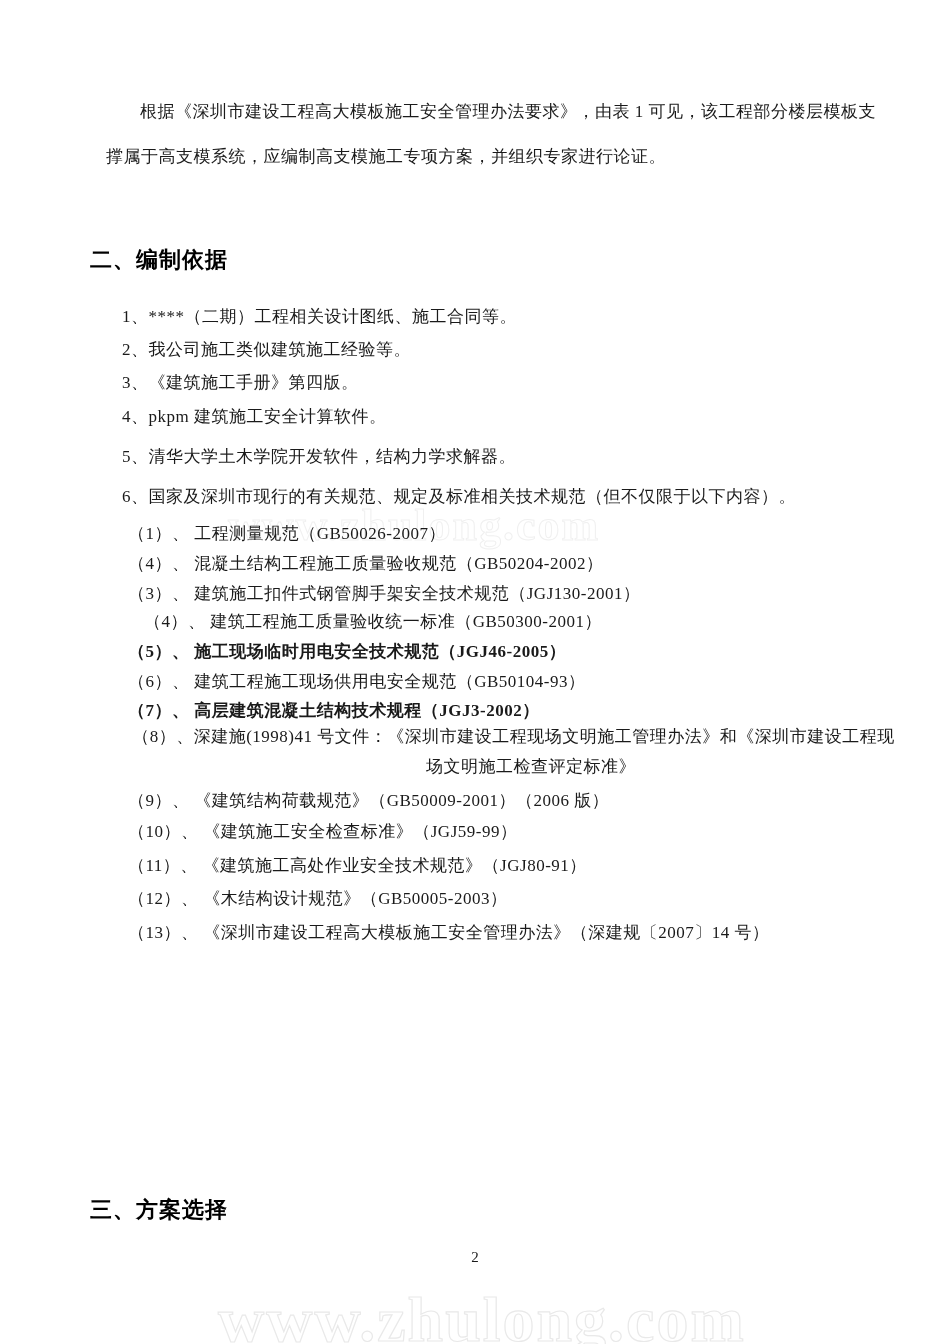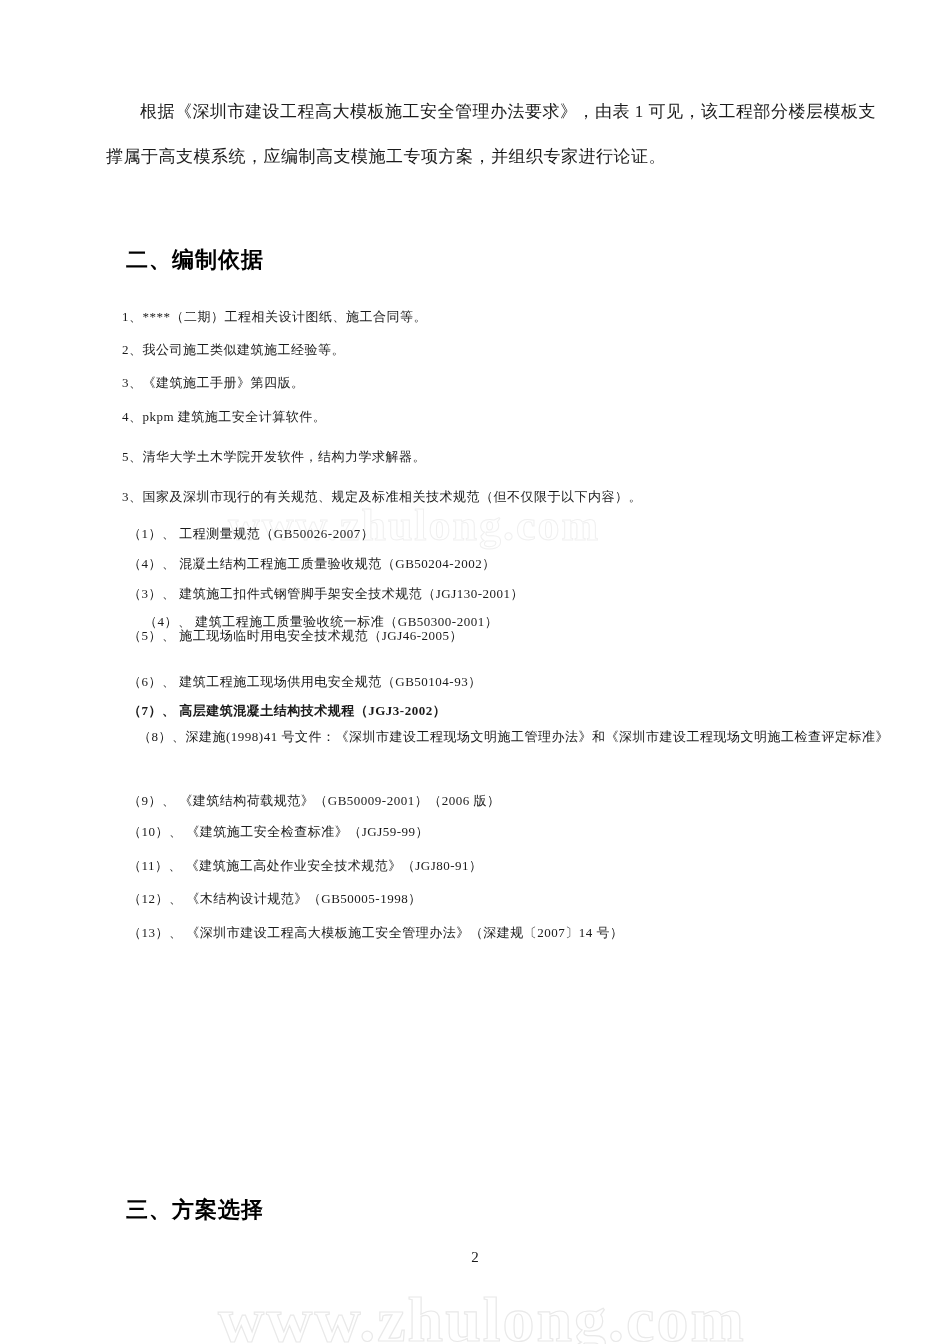--- a/index.html
+++ b/index.html
@@ -11,21 +11,21 @@
     width: 950px;
     height: 1344px;
     position: relative;
     overflow: hidden;
     font-family: "Liberation Serif", "DejaVu Serif", serif;
     color: #1a1a1a;
   }
   .abs { position: absolute; }
 
   .body-text {
-    font-size: 13px;
+    font-size: 17px;
     line-height: 30px;
     letter-spacing: 0.5px;
     white-space: nowrap;
     z-index: 2;
   }
   .para {
     font-size: 17px;
     line-height: 45px;
     letter-spacing: 0.5px;
     text-indent: 2em;
@@ -34,21 +34,20 @@
     margin-left: 16px;
   }
   .heading {
     font-family: "Liberation Sans", "DejaVu Sans", sans-serif;
     font-weight: bold;
     font-size: 22px;
     line-height: 28px;
     letter-spacing: 1px;
     color: #000000;
     z-index: 2;
-    margin-left: 36px;
   }
   .reg-8 {
     white-space: normal;
     width: 742px;
     padding-left: 35px;
     text-indent: -35px;
   }
   .page-number {
     font-size: 15px;
     line-height: 20px;
@@ -83,31 +82,31 @@
 
 <div class="abs para" style="left:90px; top:89px; width:772px;">根据《深圳市建设工程高大模板施工安全管理办法要求》，由表 1 可见，该工程部分楼层模板支撑属于高支模系统，应编制高支模施工专项方案，并组织专家进行论证。</div>
 
 <div class="abs heading" style="left:90px; top:246px;">二、编制依据</div>
 
 <div class="abs body-text" style="left:122px; top:302px;">1、****（二期）工程相关设计图纸、施工合同等。</div>
 <div class="abs body-text" style="left:122px; top:335px;">2、我公司施工类似建筑施工经验等。</div>
 <div class="abs body-text" style="left:122px; top:368px;">3、《建筑施工手册》第四版。</div>
 <div class="abs body-text" style="left:122px; top:402px;">4、pkpm 建筑施工安全计算软件。</div>
 <div class="abs body-text" style="left:122px; top:442px;">5、清华大学土木学院开发软件，结构力学求解器。</div>
-<div class="abs body-text" style="left:122px; top:482px;">3、国家及深圳市现行的有关规范、规定及标准相关技术规范（但不仅限于以下内容）。</div>
+<div class="abs body-text" style="left:122px; top:482px;">6、国家及深圳市现行的有关规范、规定及标准相关技术规范（但不仅限于以下内容）。</div>
 
 <div class="abs body-text" style="left:128px; top:519px;">（1）、 工程测量规范（GB50026-2007）</div>
 <div class="abs body-text" style="left:128px; top:549px;">（4）、 混凝土结构工程施工质量验收规范（GB50204-2002）</div>
 <div class="abs body-text" style="left:128px; top:579px;">（3）、 建筑施工扣件式钢管脚手架安全技术规范（JGJ130-2001）</div>
 <div class="abs body-text" style="left:128px; top:607px;margin-left:16px;">（4）、 建筑工程施工质量验收统一标准（GB50300-2001）</div>
-<div class="abs body-text" style="left:128px; top:621px;">（5）、 施工现场临时用电安全技术规范（JGJ46-2005）</div>
+<div class="abs body-text" style="left:128px; top:637px;font-weight:bold;">（5）、 施工现场临时用电安全技术规范（JGJ46-2005）</div>
 <div class="abs body-text" style="left:128px; top:667px;">（6）、 建筑工程施工现场供用电安全规范（GB50104-93）</div>
 <div class="abs body-text" style="left:128px; top:696px;font-weight:bold;">（7）、 高层建筑混凝土结构技术规程（JGJ3-2002）</div>
 <div class="abs body-text reg-8" style="left:125px; top:722px;text-align:center;">（8）、深建施(1998)41 号文件：《深圳市建设工程现场文明施工管理办法》和《深圳市建设工程现场文明施工检查评定标准》</div>
 <div class="abs body-text" style="left:128px; top:786px;">（9）、 《建筑结构荷载规范》（GB50009-2001）（2006 版）</div>
 <div class="abs body-text" style="left:128px; top:817px;font-family:Liberation Serif, serif;">（10）、 《建筑施工安全检查标准》（JGJ59-99）</div>
 <div class="abs body-text" style="left:128px; top:851px;">（11）、 《建筑施工高处作业安全技术规范》（JGJ80-91）</div>
-<div class="abs body-text" style="left:128px; top:884px;">（12）、 《木结构设计规范》（GB50005-1998）</div>
+<div class="abs body-text" style="left:128px; top:884px;">（12）、 《木结构设计规范》（GB50005-2003）</div>
 <div class="abs body-text" style="left:128px; top:918px;">（13）、 《深圳市建设工程高大模板施工安全管理办法》（深建规〔2007〕14 号）</div>
 
 <div class="abs heading" style="left:90px; top:1196px;">三、方案选择</div>
 
 <div class="abs page-number" style="left:0px; top:1247px;">2</div>
 
 </body></html>

